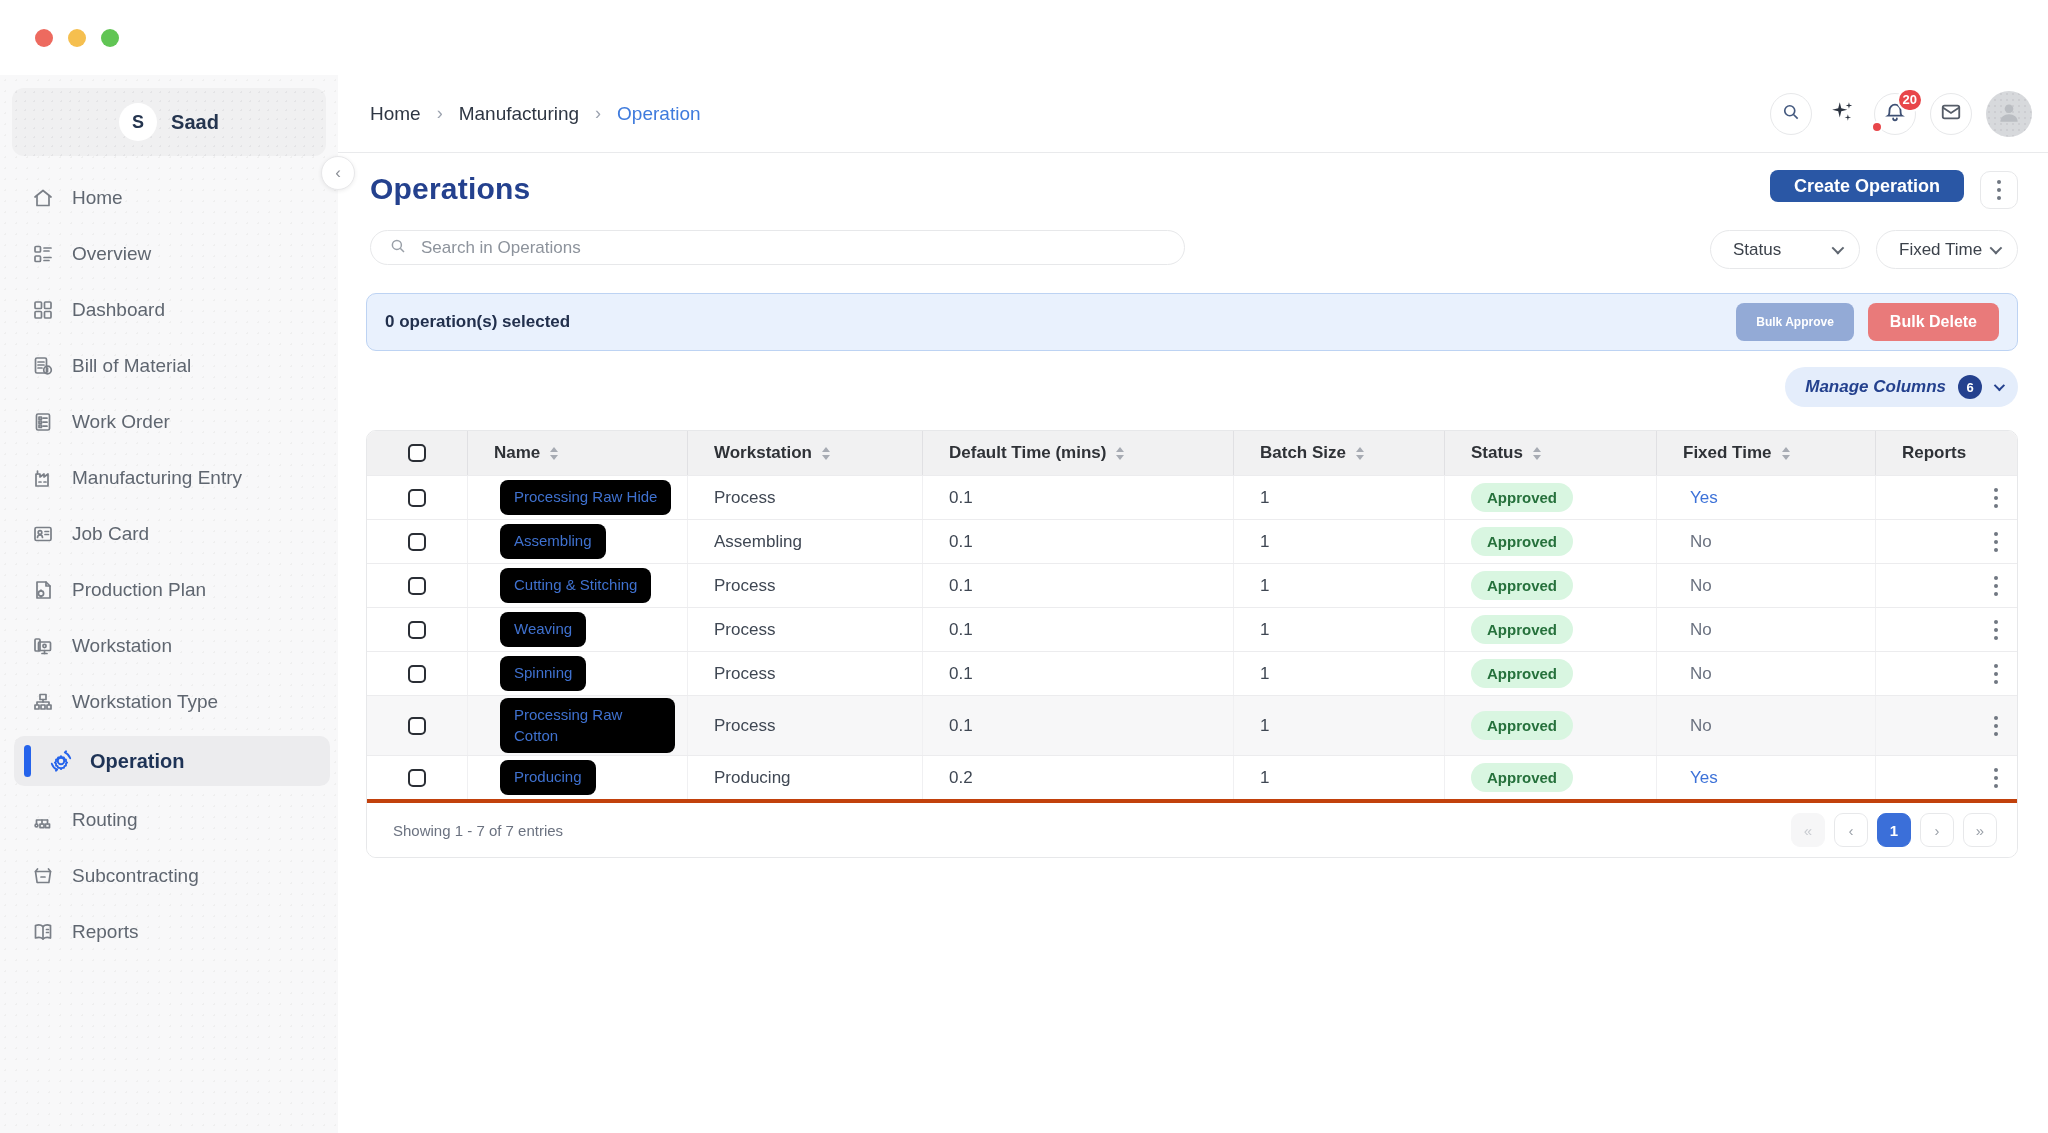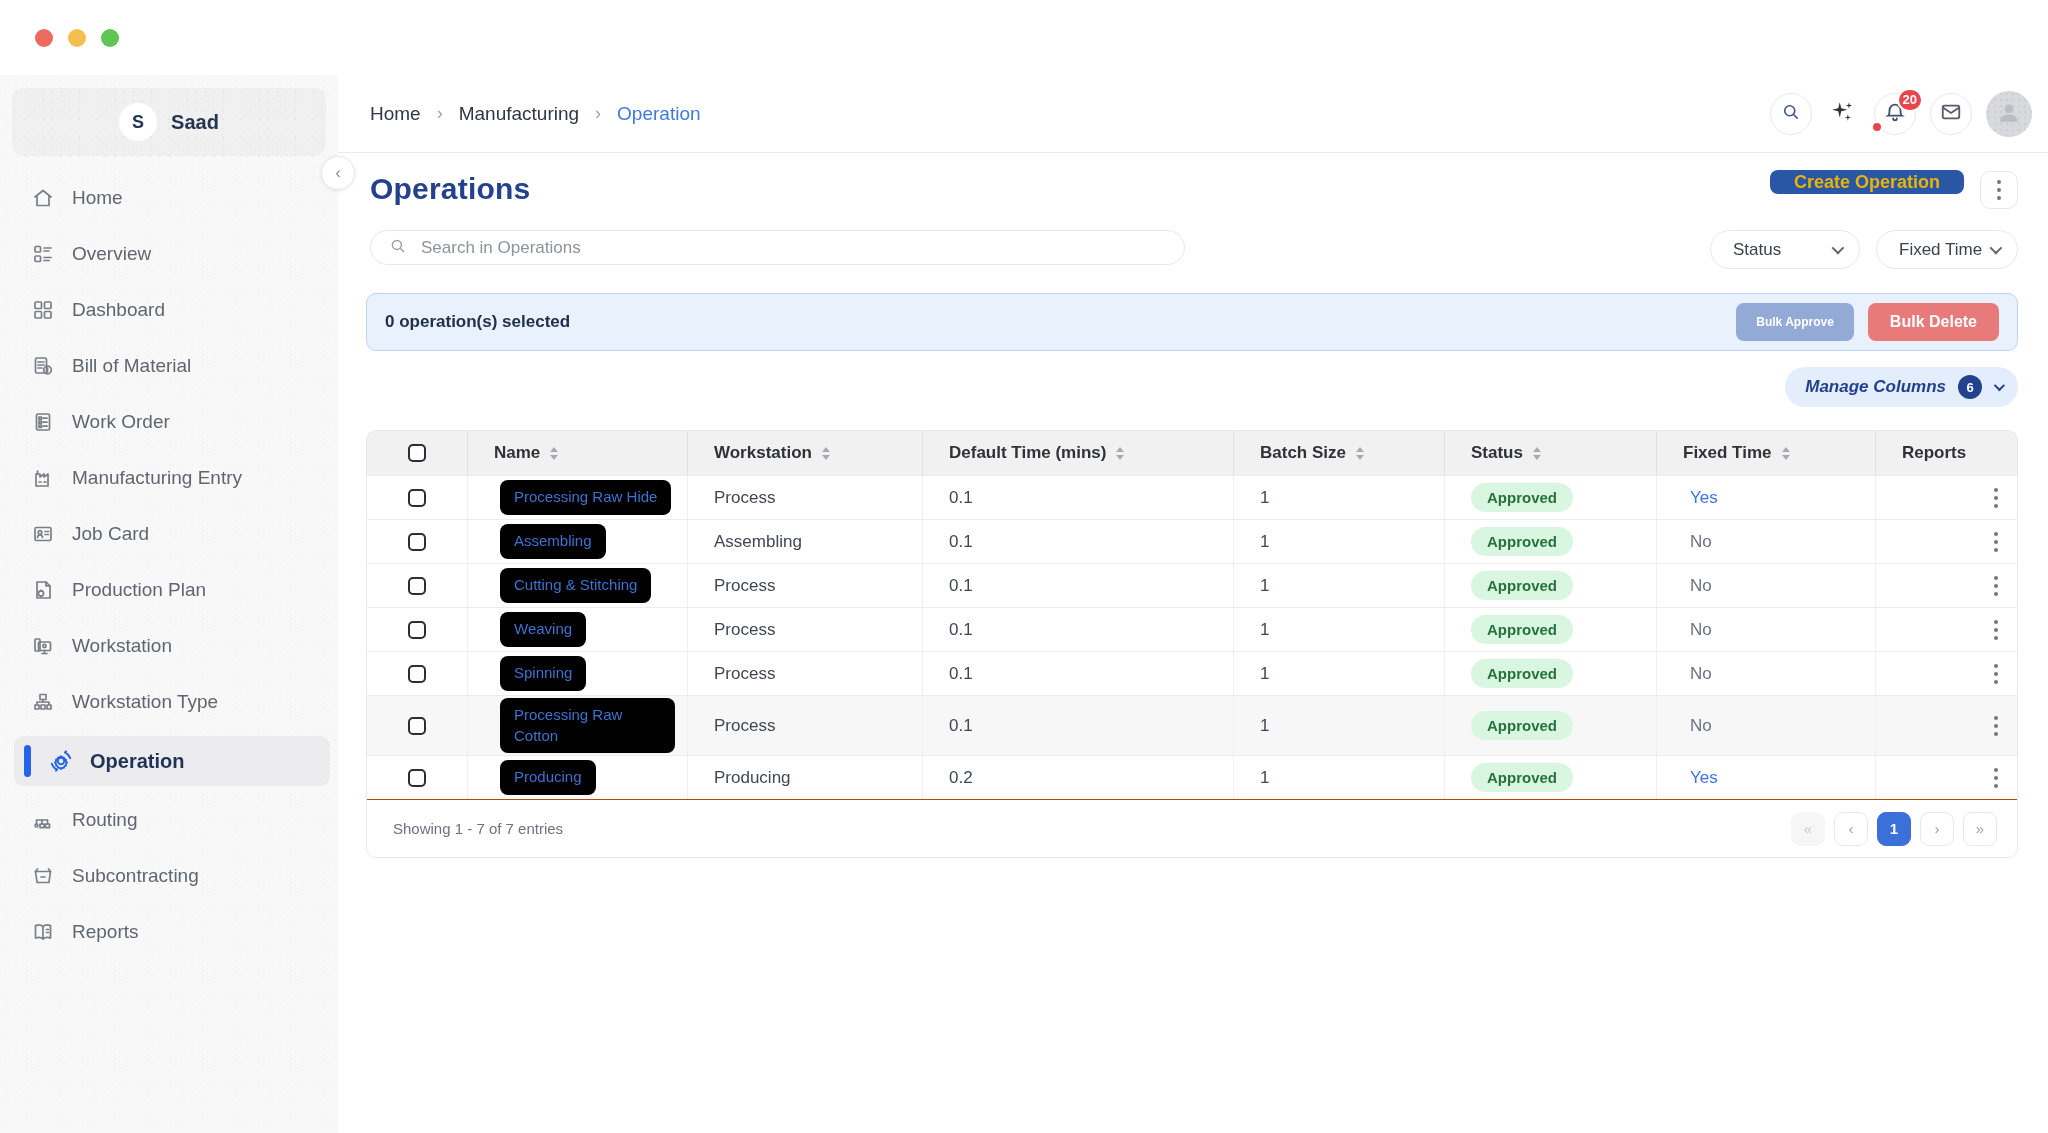--- a/index.html
+++ b/index.html
@@ -40,21 +40,21 @@
   .hdr-icons { margin-left:auto; margin-right:16px; display:flex; align-items:center; gap:14px; }
   .circ-btn { width:42px; height:42px; border-radius:50%; background:#fff; border:1px solid #e7e8ea; display:flex; align-items:center; justify-content:center; cursor:pointer; position:relative; }
   .badge { position:absolute; top:-6px; right:-8px; min-width:24px; height:24px; padding:0 4px; border-radius:12px; background:#e8464a; color:#fff;
            font-size:13px; font-weight:bold; display:flex; align-items:center; justify-content:center; border:2px solid #fff; }
   .red-dot { position:absolute; bottom:1px; left:-4px; width:12px; height:12px; border-radius:50%; background:#e8464a; border:2px solid #fff; }
   .avatar-big { width:46px; height:46px; border-radius:50%; background:#d7d9dc; display:flex; align-items:center; justify-content:center; cursor:pointer;
                 background-image:radial-gradient(#cccdd1 1px, transparent 1px); background-size:6px 6px; }
 
   .title-row { position:absolute; left:0; top:95px; width:100%; height:44px; }
   .page-title { position:absolute; left:32px; top:2px; font-size:30px; font-weight:bold; color:#24418e; letter-spacing:.2px; }
-  .create-btn { position:absolute; right:84px; top:0; height:24px; padding:0 24px; background:#2a57a5; color:#eab308; border:none; border-radius:8px;
+  .create-btn { position:absolute; right:84px; top:0; height:32px; padding:0 24px; background:#2a57a5; color:#ffffff; border:none; border-radius:8px;
                 font-size:18px; font-weight:600; font-family:inherit; cursor:pointer; }
   .kebab-btn { position:absolute; right:30px; top:1px; width:38px; height:38px; background:#fff; border:1px solid #e7e8ea; border-radius:10px;
                display:flex; flex-direction:column; align-items:center; justify-content:center; gap:4px; cursor:pointer; }
   .kebab-btn i, .row-kebab i { width:4px; height:4px; border-radius:50%; background:#707781; display:block; }
 
   .toolbar-row { position:absolute; left:0; top:155px; width:100%; height:40px; }
   .search-box { position:absolute; left:32px; top:0; width:815px; height:35px; border:1px solid #e7e8ea; border-radius:20px; background:#fff;
                 display:flex; align-items:center; padding:0 18px; gap:14px; }
   .search-box input { border:none; outline:none; flex:1; font-size:17px; font-family:inherit; color:#374151; background:transparent; }
   .search-box input::placeholder { color:#8d939c; }
@@ -95,21 +95,21 @@
   .sort .up { border-bottom:5px solid #a7abb3; }
   .sort .dn { border-top:5px solid #a7abb3; }
   .name-cell { padding-left:32px; }
   .name-pill { background:#000000; color:#3f71cf; font-size:15px; line-height:1.35; padding:7px 14px; border-radius:8px; max-width:175px; cursor:pointer; }
   .status-pill { background:#d9f6e1; color:#26713c; font-size:15px; font-weight:bold; padding:6px 16px; border-radius:16px; cursor:default; }
   .ft-yes { color:#3d72d8; font-weight:500; cursor:pointer; padding-left:7px; }
   .ft-no { color:#6b7280; padding-left:7px; }
   .actions-cell { justify-content:center; }
   .row-kebab { display:flex; flex-direction:column; gap:4px; cursor:pointer; padding:6px; margin-left:70px; }
 
-  .tfoot { border-top:1px solid #c2410c; height:58px; display:flex; align-items:center; justify-content:space-between; padding:0 20px 0 26px; background:#fff; }
+  .tfoot { border-top:4px solid #c2410c; height:58px; display:flex; align-items:center; justify-content:space-between; padding:0 20px 0 26px; background:#fff; }
   .tfoot-summary { font-size:15px; color:#6b7280; }
   .pager { display:flex; gap:9px; }
   .pg-btn { width:34px; height:34px; border-radius:9px; background:#fff; border:1px solid #e7e8ea; color:#9aa0a8; font-size:15px;
             display:flex; align-items:center; justify-content:center; cursor:pointer; font-family:inherit; }
   .pg-btn.disabled { background:#f6f6f7; border-color:#f6f6f7; color:#c8cbd0; cursor:default; }
   .pg-btn.active { background:#3b6fd9; border-color:#3b6fd9; color:#fff; font-weight:bold; }
 </style>
 </head>
 <body>
 

